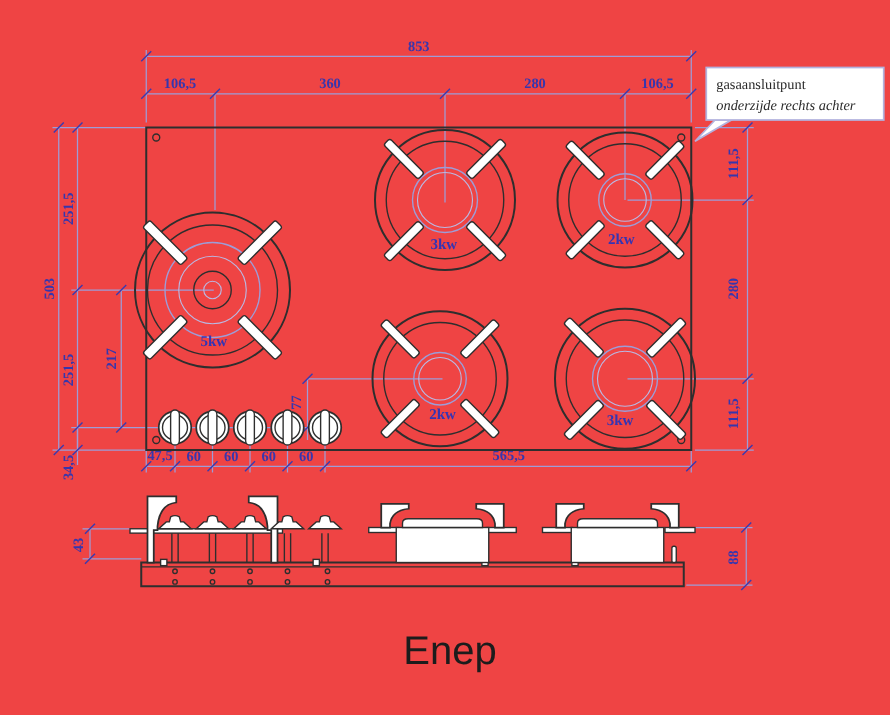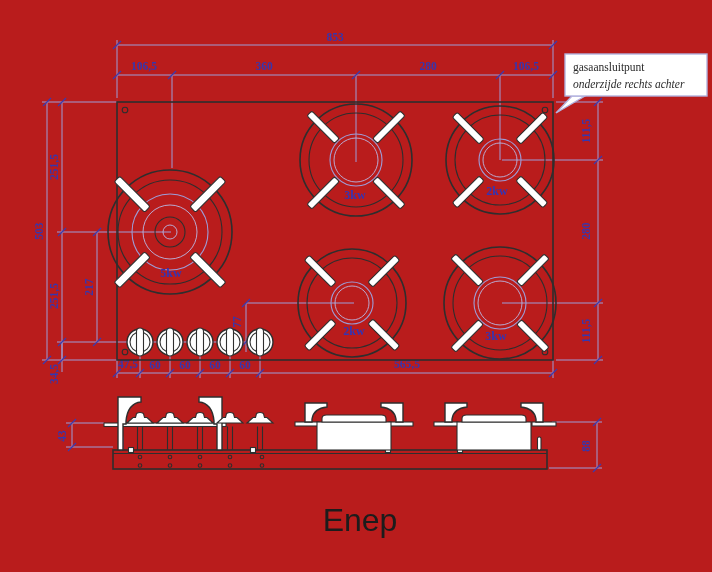--- a/index.html
+++ b/index.html
@@ -1,16 +1,16 @@
 <!DOCTYPE html>
 <html><head>
 <meta charset="utf-8">
 <style>
   html,body{margin:0;padding:0;background:#ffffff;}
-  .stage{position:relative;width:712px;height:572px;background:#b91c1c;overflow:hidden;
+  .stage{position:relative;width:712px;height:572px;background:#ef4444;overflow:hidden;
          font-family:"Liberation Serif",serif;}
   svg{position:absolute;left:0;top:0;}
   
   .draw{stroke:#2e2e2e;stroke-width:1.6;fill:none;stroke-linecap:round;}
   .draw-thin{stroke:#2e2e2e;stroke-width:1.1;fill:none;}
   .draw-fill{stroke:#2e2e2e;stroke-width:1.4;fill:#ffffff;}
   .draw-fill-thin{stroke:#2e2e2e;stroke-width:1.1;fill:#ffffff;}
   
   .dline{stroke:#9d9dd8;stroke-width:1;fill:none;}
   .blue-c{stroke:#9d9dd8;stroke-width:1.1;fill:none;}

